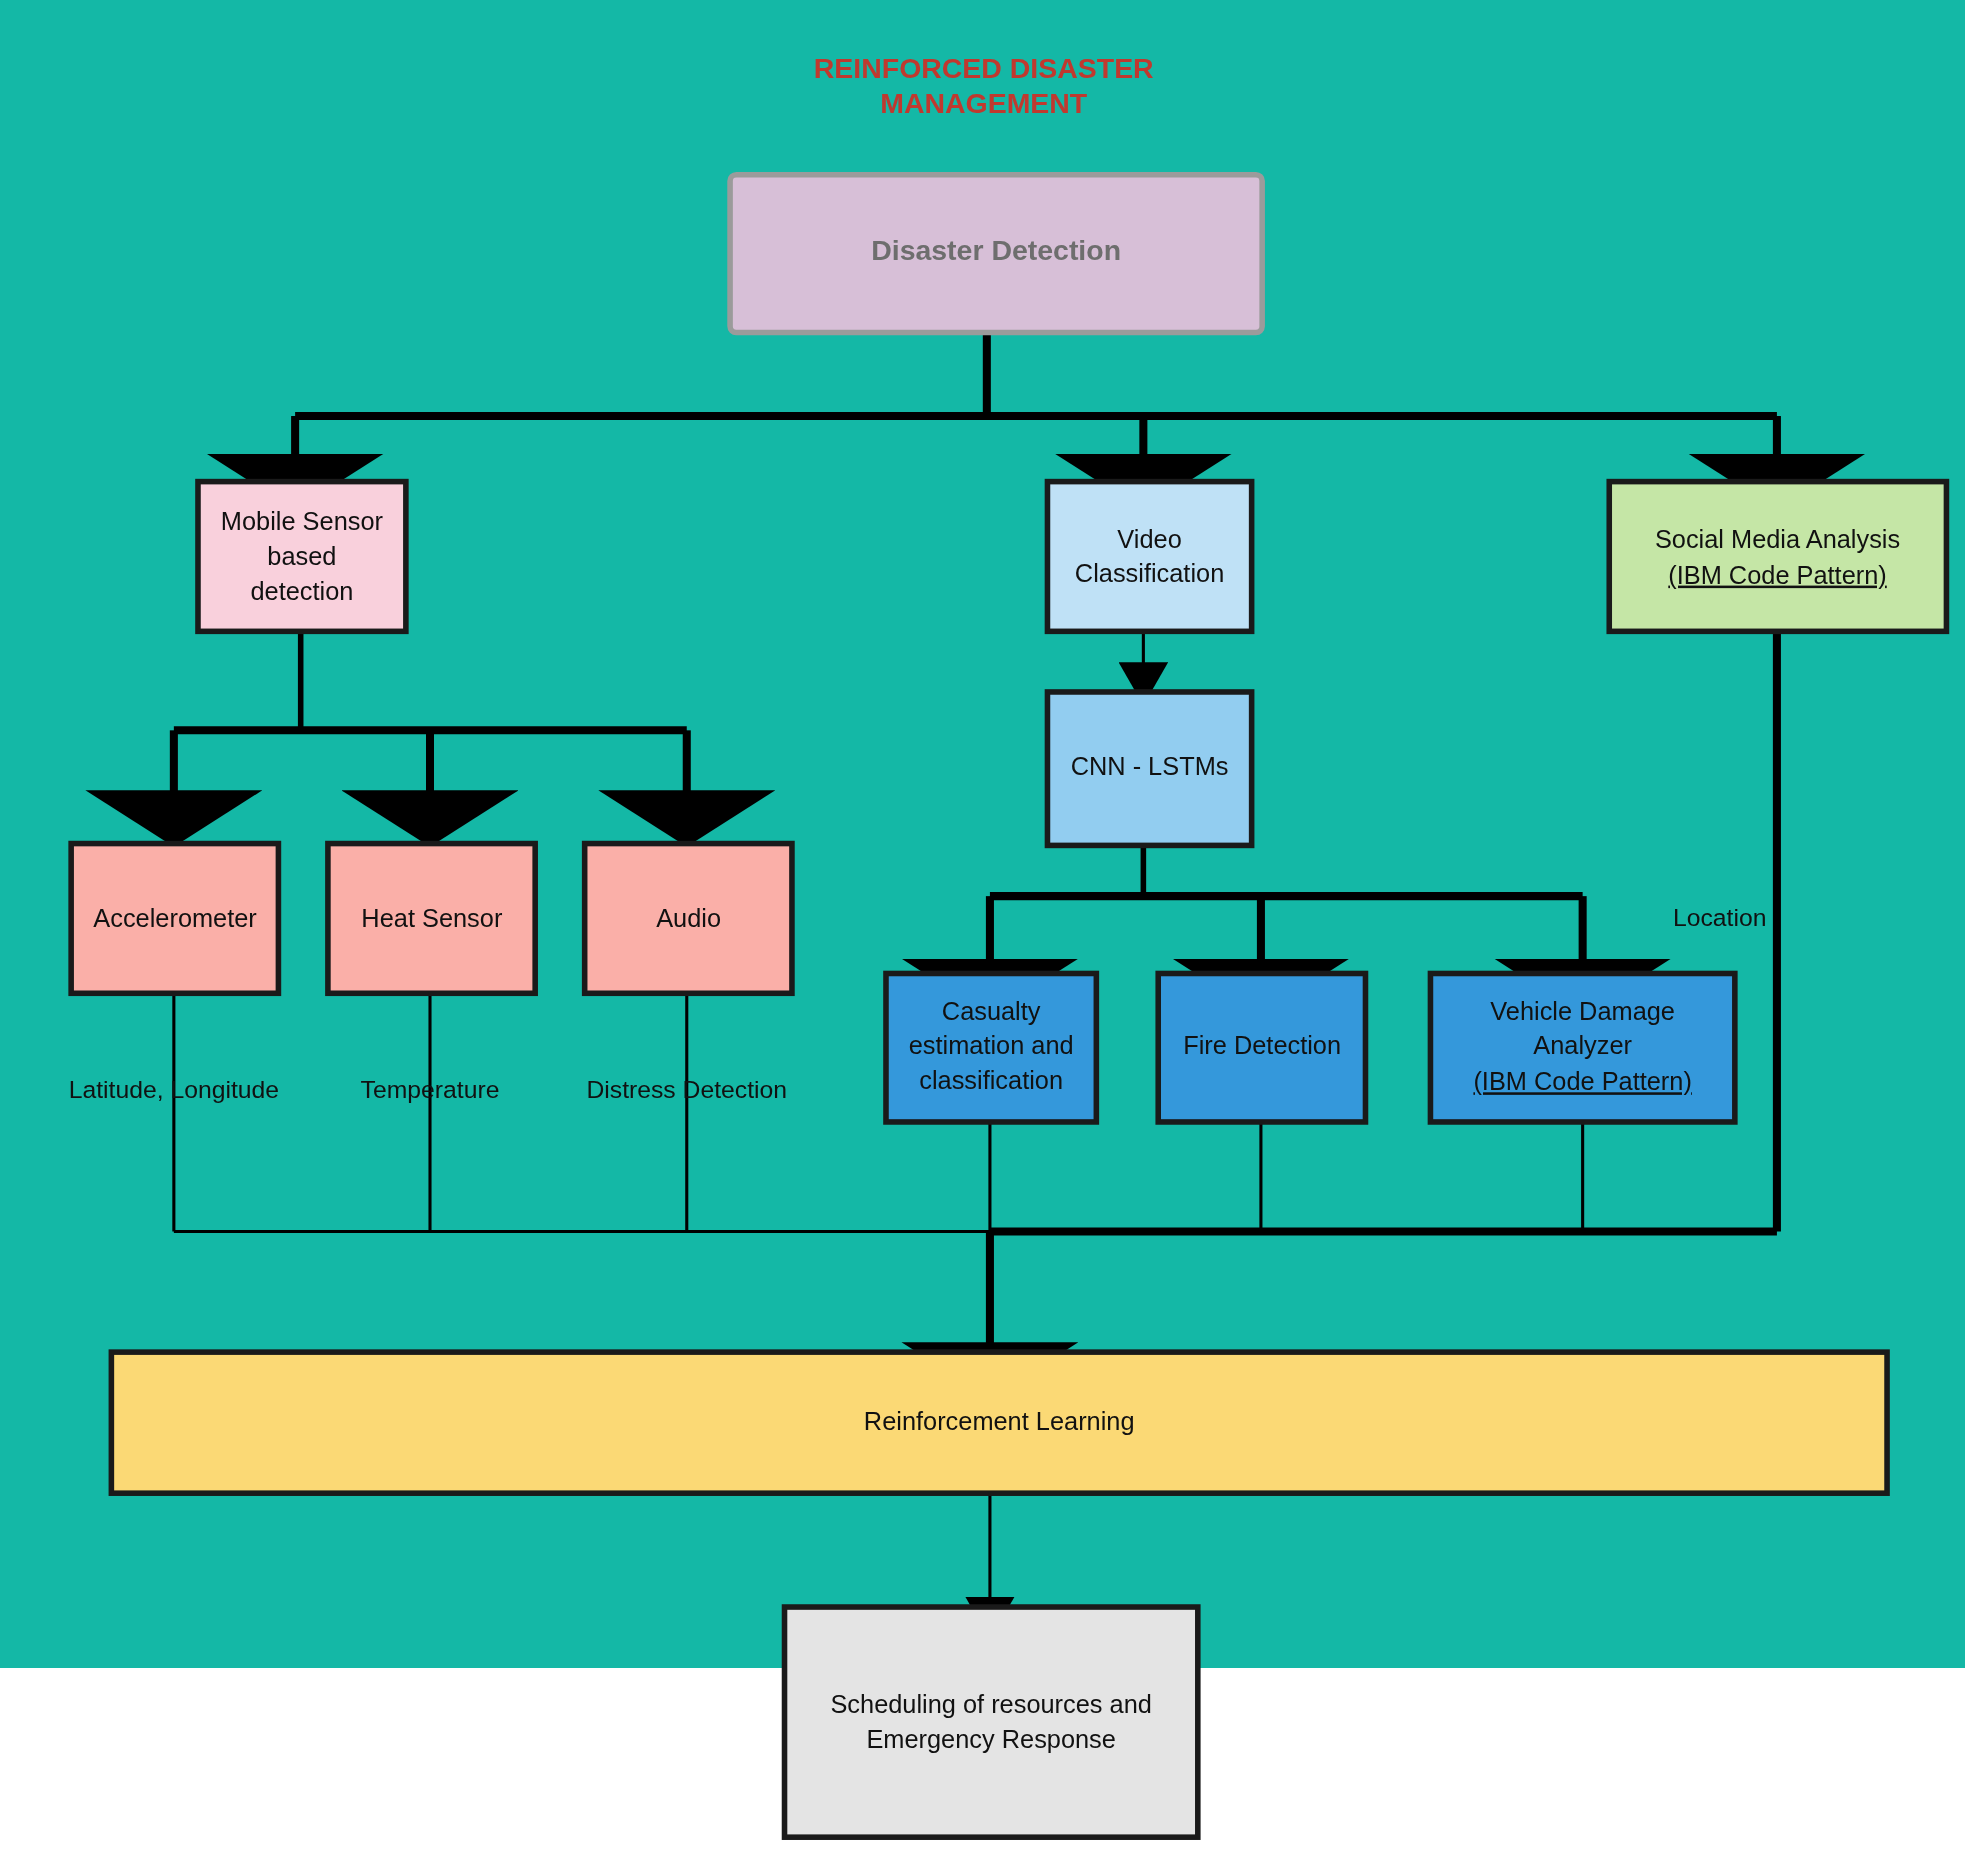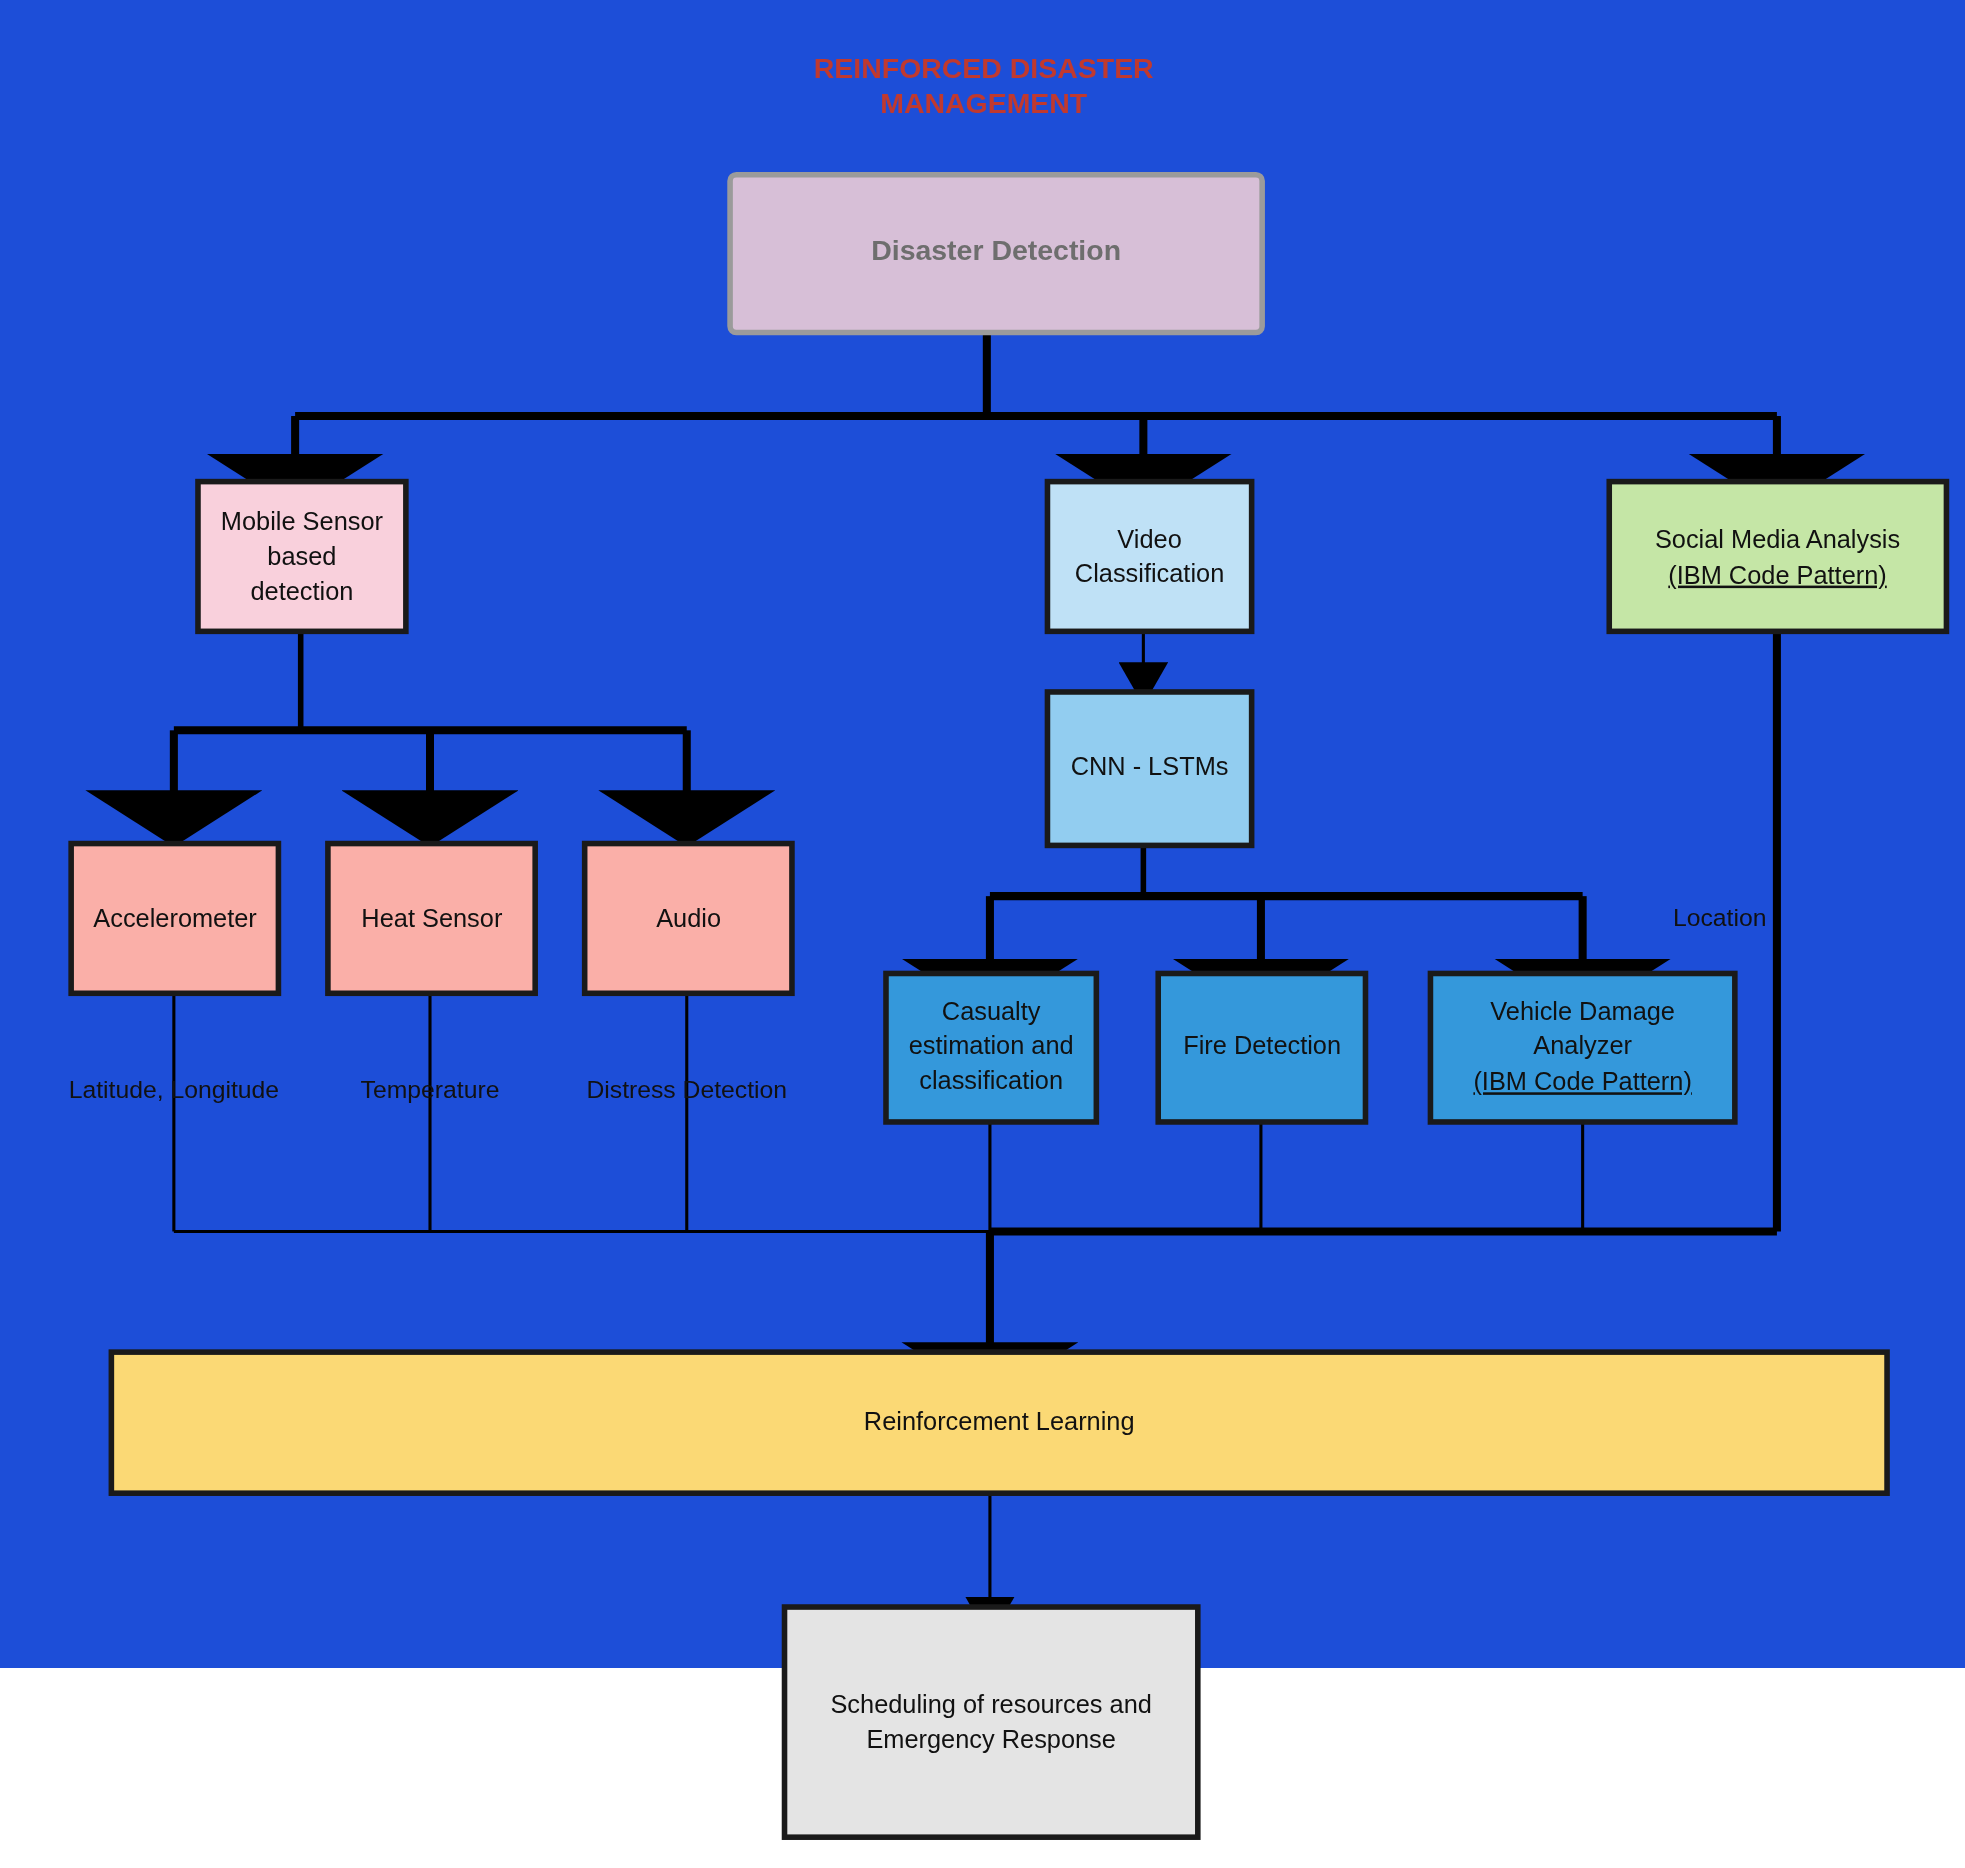--- a/index.html
+++ b/index.html
@@ -10,21 +10,21 @@
   body {
     width: 1965px;
     height: 1869px;
     font-family: "Liberation Sans", sans-serif;
     overflow: hidden;
   }
   #diagram-root {
     position: relative;
     width: 1965px;
     height: 1668px;
-    background: #1d4ed8;
+    background: #14b8a6;
   }
   svg.canvas {
     position: absolute;
     top: 0;
     left: 0;
     width: 1965px;
     height: 1869px;
   }
   .node-text {
     font-family: "Liberation Sans", sans-serif;

